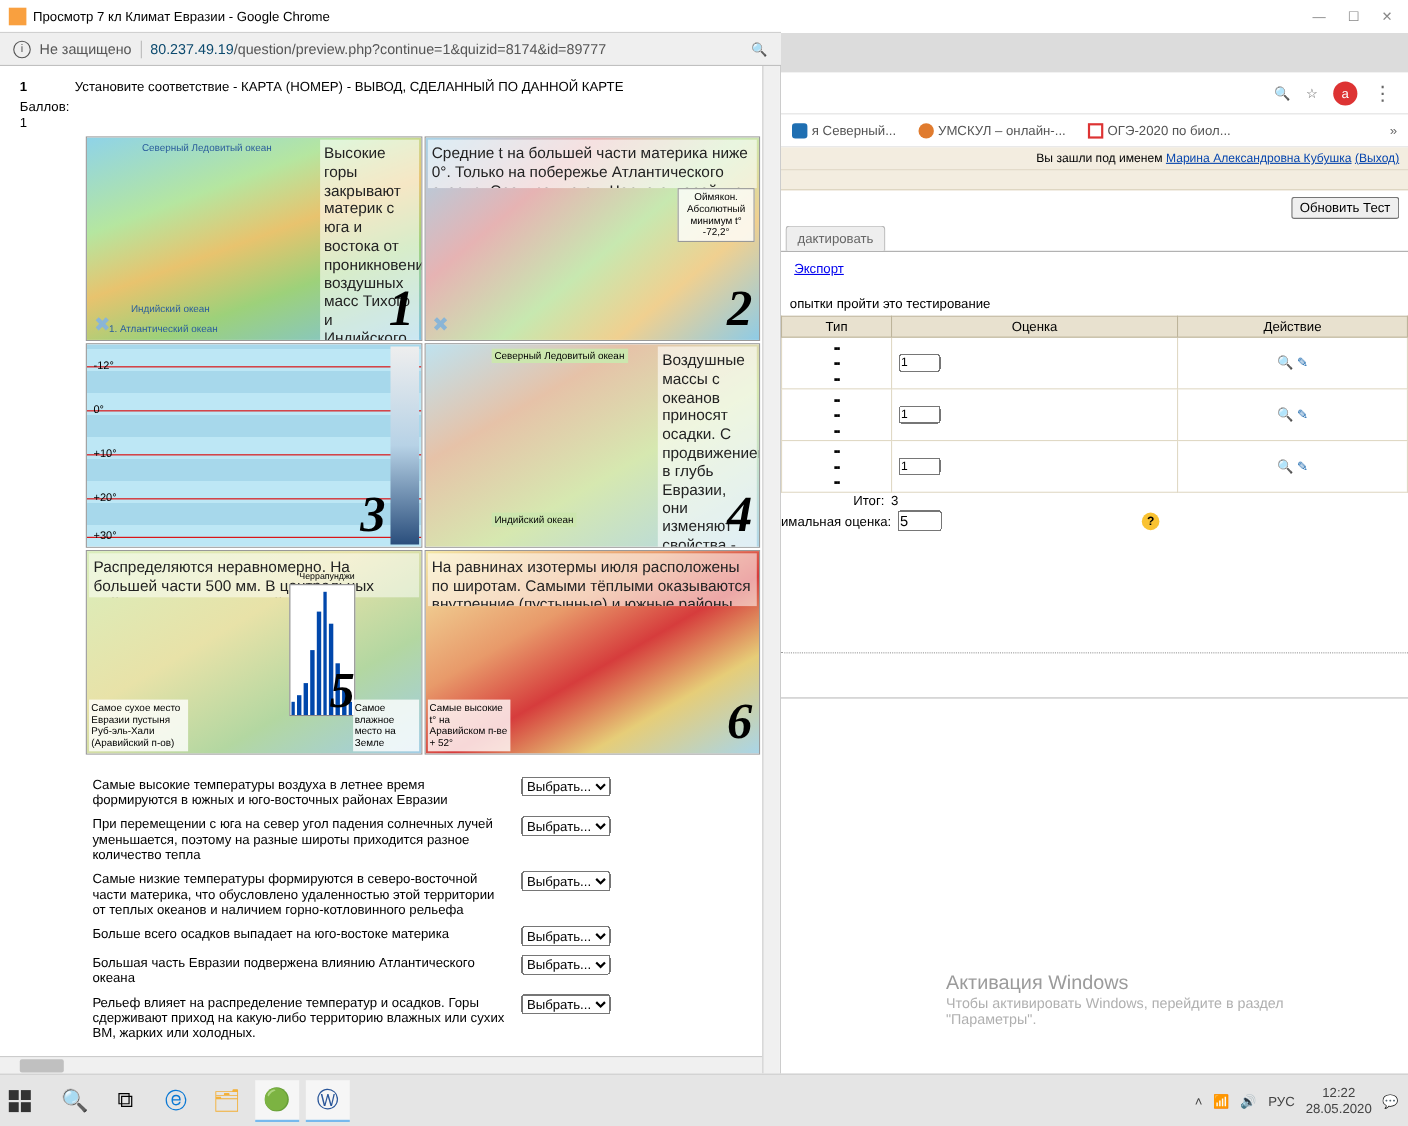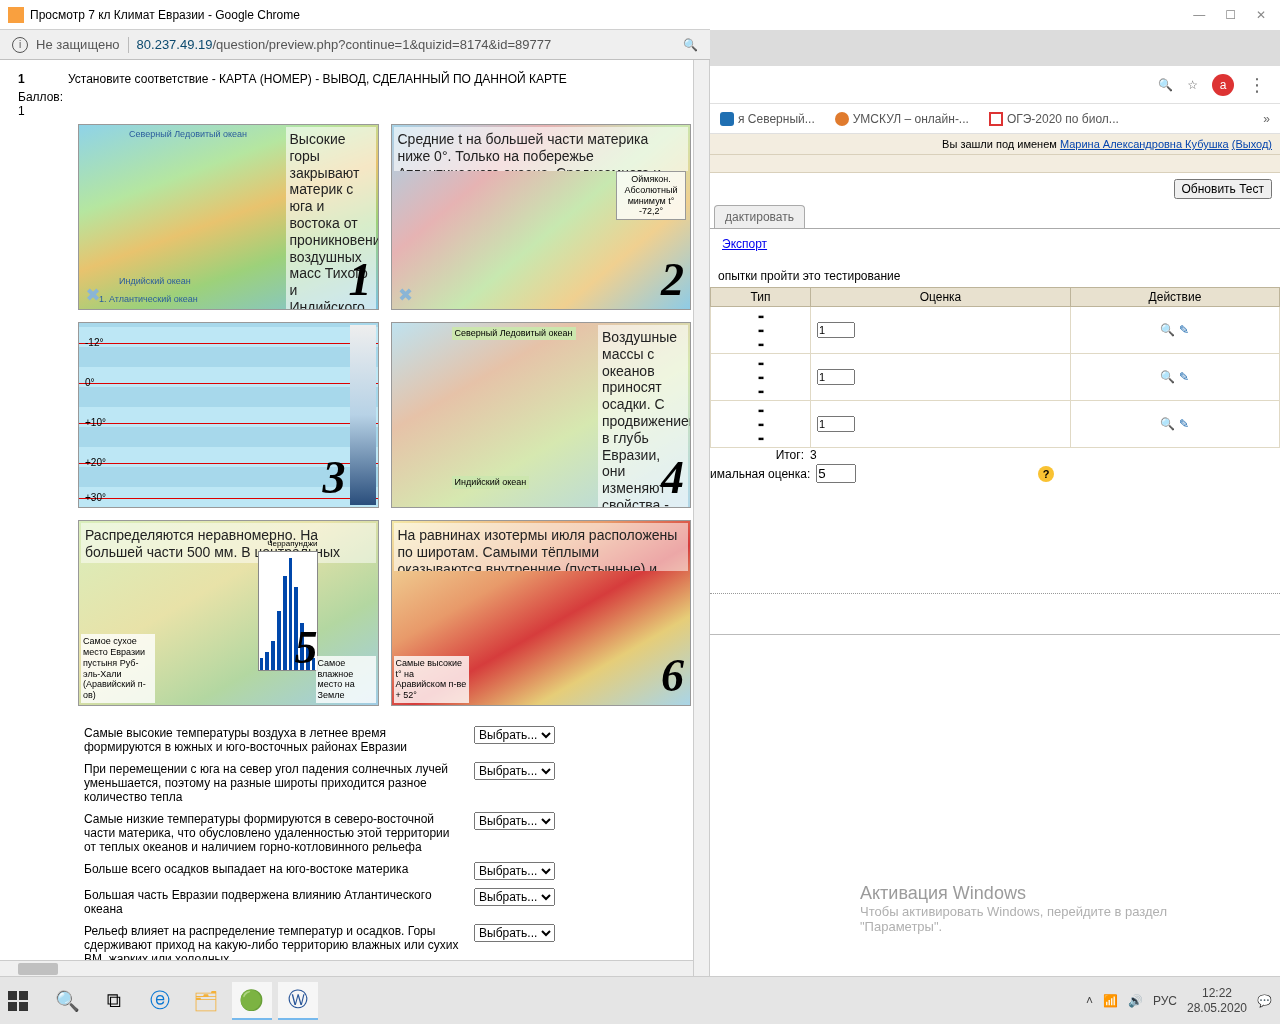--- a/index.html
+++ b/index.html
@@ -15,21 +15,21 @@
   .address-bar .sep { width: 1px; height: 16px; background: #bbb; }
   .address-bar .url { flex: 1; color: #555; font-size: 13px; }
   .address-bar .url .host { color: #0c4a6e; }
   .address-bar .search-icon { color: #777; }
   .popup-wrapper { position: absolute; left: 0; top: 60px; width: 710px; bottom: 48px; background: #fff; border-right: 1px solid #ccc; overflow: hidden; }
   .popup-content { padding: 12px 18px 12px 18px; height: 100%; overflow-y: auto; font-size: 12px; color: #000; }
   .q-header { display: flex; }
   .q-number { width: 50px; }
   .q-text { flex: 1; }
   .q-score { font-size: 12px; margin-top: 4px; }
-  .maps-grid { margin: 6px 0 0 60px; display: grid; grid-template-columns: 1fr 1fr; gap: 12px; }
+  .maps-grid { margin: 6px 0 0 60px; display: grid; grid-template-columns: 1fr 1fr; gap: 2px; }
   .map-card { border: 1px solid #999; position: relative; height: 186px; overflow: hidden; font-size: 10px; line-height: 1.2; }
   .map-card .map-visual { position: absolute; inset: 0; }
   .map-card .map-text { position: absolute; font-size: 14px; color: #222; padding: 4px; }
   .map-card .big-num { position: absolute; bottom: 2px; right: 6px; font-size: 46px; font-weight: bold; font-style: italic; color: #000; font-family: "Brush Script MT", cursive; }
   
   .map1 .map-visual { background: linear-gradient(160deg,#8fd3e8 0%,#b5e6a0 30%,#e8c36e 50%,#9dd17a 70%,#7ec2e0 100%); }
   .map1 .map-text { right: 2px; top: 2px; width: 90px; background: rgba(255,255,255,.6); }
   .map1 .ocean-label { position:absolute; font-size:9px; color:#2a5d9c; }
   .map2 .map-visual { background: linear-gradient(140deg,#a6d3e8 0%,#e6b3b3 30%,#c7e8b0 55%,#f0d090 75%,#8ecbe6 100%); }
   .map2 .map-text { left: 2px; top: 2px; right: 2px; background: rgba(255,255,255,.6); height: 44px; overflow: hidden; }
@@ -38,21 +38,21 @@
   .map3 .isoline { position:absolute; left:0; right:0; height:0; border-top:1px solid #d00; }
   .map3 .templabel { position:absolute; left:6px; font-size:10px; color:#000;}
   .map3 .scale { position:absolute; right:2px; top:2px; bottom:2px; width:26px; background: linear-gradient(#eee,#b7d2e6,#2a4e7c); font-size:8px; color:#333; }
   .map4 .map-visual { background: linear-gradient(150deg,#bfe2ef 0%,#e6c2a8 30%,#d6e8b0 60%,#b0d6e8 100%); }
   .map4 .map-text { right: 2px; top: 2px; width: 90px; background: rgba(255,255,255,.6); }
   .map4 .ocean-top { position:absolute; top:4px; left:60px; background:#cce6ae; padding:1px 3px; font-size:9px;}
   .map5 .map-visual { background: linear-gradient(150deg,#d9eebc 0%,#e8e2a8 40%,#b3d7a1 70%,#a1cde6 100%); }
   .map5 .map-text { left: 2px; top: 2px; right: 2px; background: rgba(255,255,255,.5); height: 40px; overflow: hidden; }
   .map5 .bar-chart { position:absolute; right:60px; top:30px; width:60px; height:120px; background:#fff; border:1px solid #888; display:flex; align-items:flex-end; justify-content:center; }
   .map5 .bar-chart span { width:4px; background:#0047ab; margin:0 1px; }
-  .map5 .callout { position:absolute; left:2px; bottom:2px; width:74px; background:rgba(255,255,255,.8); padding:2px; font-size:9px; }
+  .map5 .callout { position:absolute; left:2px; bottom:2px; width:90px; background:rgba(255,255,255,.8); padding:2px; font-size:9px; }
   .map5 .callout2 { position:absolute; right:2px; bottom:2px; width:60px; background:rgba(255,255,255,.8); padding:2px; font-size:9px; }
   .map6 .map-visual { background: linear-gradient(150deg,#f4e8a6 0%,#e89a6a 35%,#d63c3c 55%,#e6cd78 75%,#a9d5e8 100%); }
   .map6 .map-text { left: 2px; top: 2px; right: 2px; background: rgba(255,255,255,.55); height: 48px; overflow: hidden; }
   .map6 .callout { position:absolute; left:2px; bottom:2px; width:75px; background:rgba(255,255,255,.8); padding:2px; font-size:9px; }
   .close-x { position:absolute; bottom:4px; left:4px; width:20px; height:20px; color:#8ab5d6; font-size:18px; line-height:20px; text-align:center;}
 
   .match-table { margin: 16px 0 0 60px; width: 540px; border-collapse: collapse; font-size: 12px; }
   .match-table td { padding: 4px 6px; vertical-align: top; }
   .match-table td.stem { width: 390px; color: #000; }
   .match-table select { font-size: 12px; }

